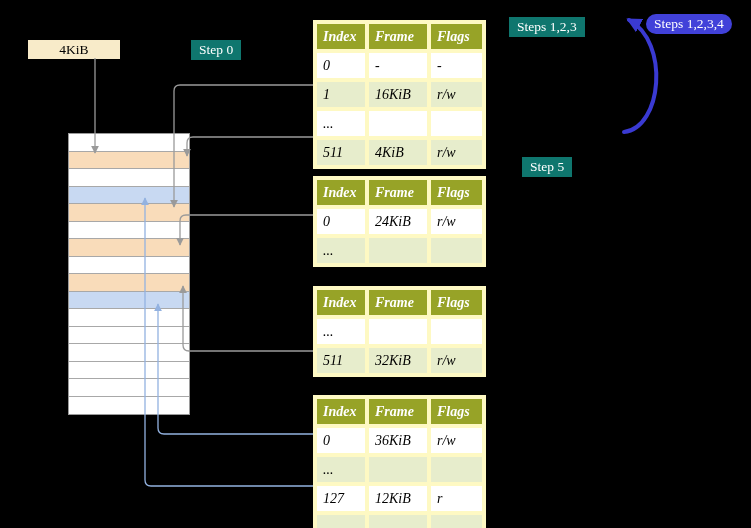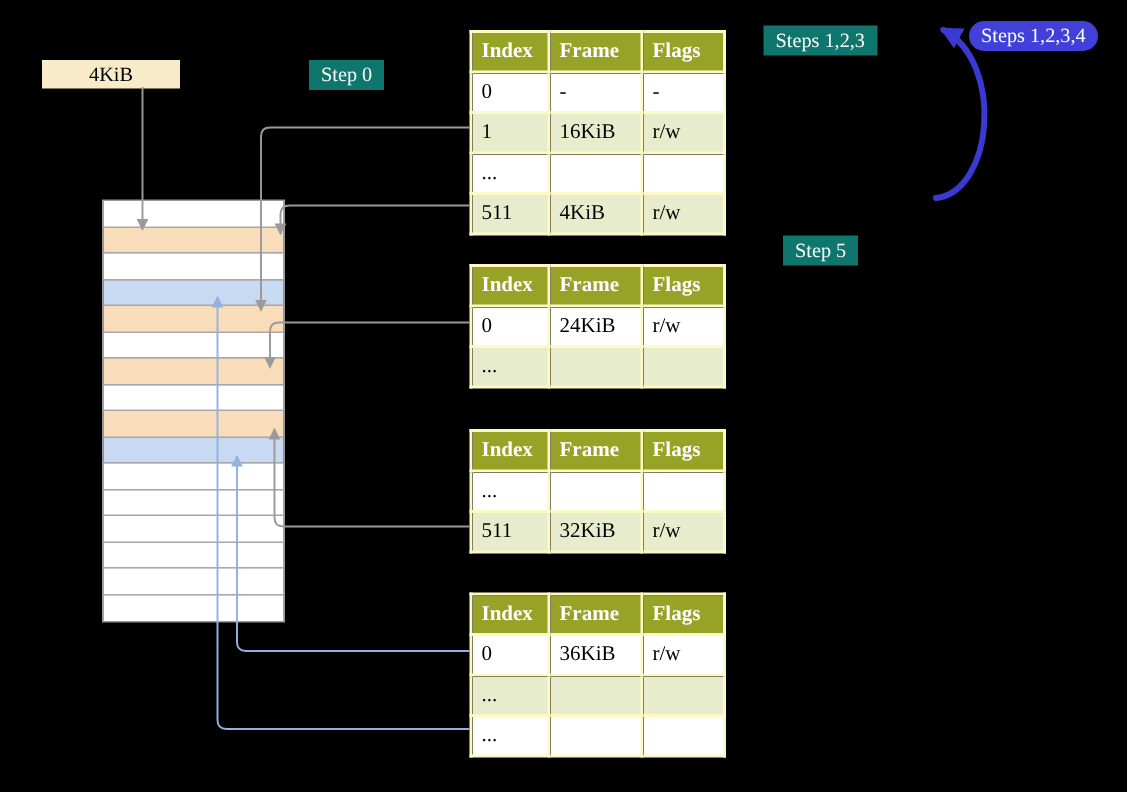--- a/index.html
+++ b/index.html
@@ -14,37 +14,37 @@
   .frame-label { position:absolute; left:28px; top:40px; width:92px; height:19px;
                  background:#f8ebc9; color:#000; font-size:13.5px; line-height:19px;
                  text-align:center; }
   .memcol { position:absolute; left:68px; top:133px; width:122px; height:282px;
             display:grid; grid-template-rows:repeat(16,1fr);
             border:1px solid #9a9a9a; box-sizing:border-box; }
   .memrow { border-bottom:1px solid #a8a8a8; background:#ffffff; }
   .memrow:last-child { border-bottom:none; }
   table.ptable { position:absolute; left:313px; border-collapse:collapse;
                  table-layout:fixed; width:169px; font-size:14px; color:#000; }
-  .ptable th, .ptable td { border:2px solid #fef9c3; padding:3px 6px; line-height:19px;
-                           text-align:left; overflow:hidden; white-space:nowrap; }
+  .ptable th, .ptable td { border:4px solid #fef9c3; padding:3px 6px; line-height:19px;
+                           text-align:left; overflow:hidden; white-space:nowrap;font-style:italic; }
   .ptable th { background:#97a327; color:#ffffff; font-weight:bold; }
   .ptable td { background:#ffffff; }
   .ptable tbody tr:nth-child(even) td { background:#e7edcc; }
   .ptable tr.hl td { background:#fdfd9f; }
   .col-index{width:52px;} .col-frame{width:62px;} .col-flags{width:55px;}
   svg.arrows { position:absolute; left:0; top:0; width:751px; height:528px;
                pointer-events:none; }
 </style>
 </head>
 <body>
 
 <div id="canvas">
 
   <div class="frame-label">4KiB</div>
-  <div class="badge badge-red" style="left:206px;top:40px">Step 0</div>
+  <div class="badge badge-red" style="left:191px;top:40px">Step 0</div>
   <div class="badge badge-red" style="left:509px;top:17px">Steps 1,2,3</div>
   <div class="badge badge-blue" style="left:646px;top:14px">Steps 1,2,3,4</div>
   <div class="badge badge-red" style="left:522px;top:157px">Step 5</div>
 
   <div class="memcol">
     <div class="memrow" style="background: rgb(255, 255, 255);"></div>
     <div class="memrow" style="background: rgb(249, 220, 186);"></div>
     <div class="memrow" style="background: rgb(255, 255, 255);"></div>
     <div class="memrow" style="background: rgb(200, 217, 242);"></div>
     <div class="memrow" style="background: rgb(249, 220, 186);"></div>
@@ -168,20 +168,25 @@
     <tbody>
       <tr>
         <td>0</td>
         <td>36KiB</td>
         <td>r/w</td>
       </tr>
       <tr>
         <td>...</td>
         <td></td>
         <td></td>
+      </tr>
+      <tr>
+        <td>127</td>
+        <td>12KiB</td>
+        <td>r</td>
       </tr>
       <tr>
         <td>...</td>
         <td></td>
         <td></td>
       </tr>
     </tbody>
   </table>
 
   <svg class="arrows" viewBox="0 0 751 528">

